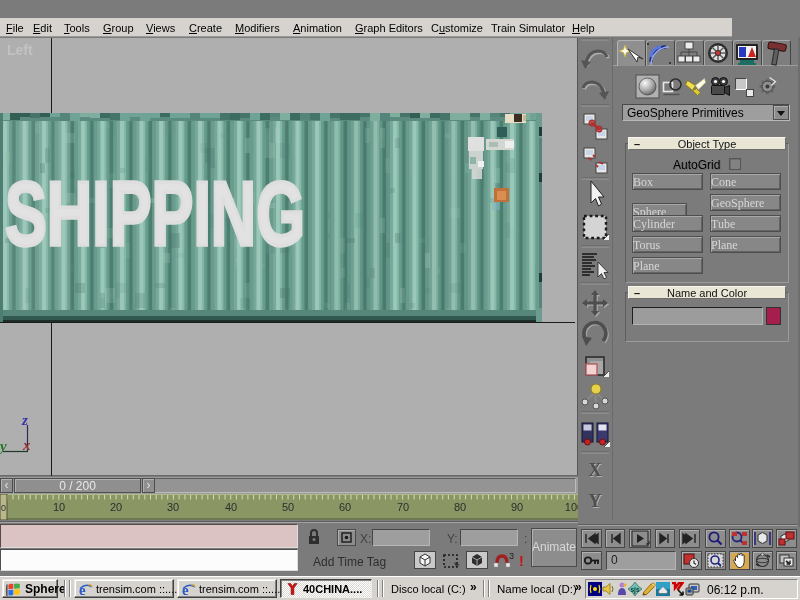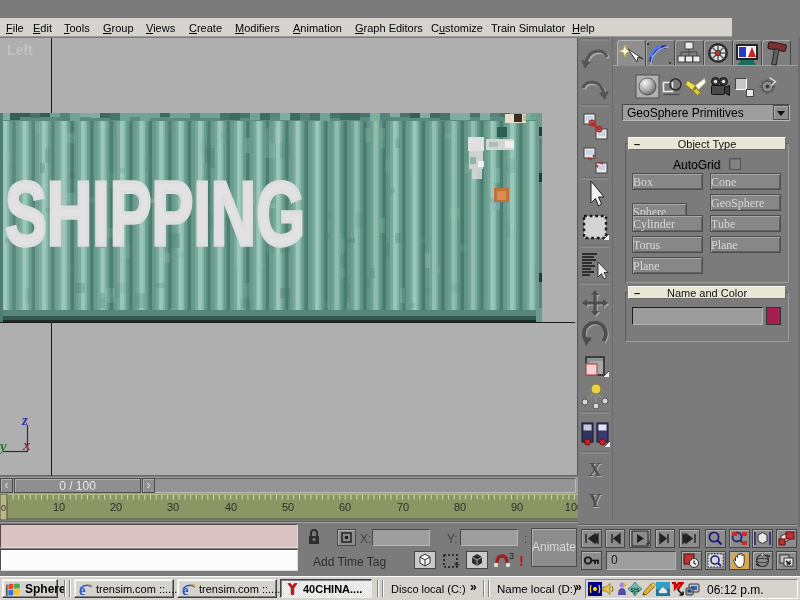--- a/index.html
+++ b/index.html
@@ -545,21 +545,21 @@
       <div class="gbtn" style="left:97px;top:199px;width:71px;height:17px;line-height:16px">Plane</div>
       <div class="gbtn" style="left:19px;top:220px;width:71px;height:17px;line-height:16px">Plane</div>
       <div style="position:absolute;left:12px;top:255px;width:164px;height:50px;border:1px solid #5e5e5e;border-bottom-color:#9c9c9c;border-right-color:#9c9c9c"></div>
       <div class="rollhead" style="top:249px"><b>–</b>Name and Color</div>
       <div style="position:absolute;left:19px;top:270px;width:131px;height:18px;background:#9c9c9c;border:1px solid #1e1e1e;border-bottom-color:#b2b2b2;border-right-color:#b2b2b2"></div>
       <div style="position:absolute;left:153px;top:270px;width:15px;height:18px;background:#a51e4e;border:1px solid #333"></div>
     </div>
   <div id="timeslider">
       <div style="position:absolute;left:0;top:1px;width:576px;height:15px;background:#949494;border:1px solid #5e5e5e;border-bottom-color:#bcbcbc;border-right-color:#bcbcbc"></div>
       <div style="position:absolute;left:0;top:1px;width:13px;height:15px;background:#8f8f8f;border:1px solid #4e4e4e;box-shadow:inset 1px 1px 0 #b2b2b2;color:#e0e0e0;text-align:center;line-height:13px;font-size:12px">‹</div>
-      <div style="position:absolute;left:14px;top:1px;width:127px;height:15px;background:#8f8f8f;border:1px solid #4e4e4e;box-shadow:inset 1px 1px 0 #b2b2b2;color:#e8e8e8;text-align:center;line-height:14px;font-size:12px">0 / 100</div>
+      <div style="position:absolute;left:14px;top:1px;width:127px;height:15px;background:#8f8f8f;border:1px solid #4e4e4e;box-shadow:inset 1px 1px 0 #b2b2b2;color:#e8e8e8;text-align:center;line-height:14px;font-size:12px">0 / 200</div>
       <div style="position:absolute;left:142px;top:1px;width:13px;height:15px;background:#8f8f8f;border:1px solid #4e4e4e;box-shadow:inset 1px 1px 0 #b2b2b2;color:#e0e0e0;text-align:center;line-height:13px;font-size:12px">›</div>
     </div>
   <div id="ruler">
       <svg width="578" height="26" viewBox="0 0 578 26" style="position:absolute;left:0;top:0">
         <rect x="0" y="0" width="578" height="26" fill="#8a9765"></rect>
         <rect x="0" y="0" width="578" height="1" fill="#b0bb8a"></rect>
         <rect x="0" y="24" width="578" height="2" fill="#6c7850"></rect>
         <line x1="1.5" y1="1" x2="1.5" y2="5.5" stroke="#d4daae" stroke-width="1"></line>
         <line x1="7.2" y1="1" x2="7.2" y2="5.5" stroke="#d4daae" stroke-width="1"></line>
         <line x1="13.0" y1="1" x2="13.0" y2="5.5" stroke="#d4daae" stroke-width="1"></line>

